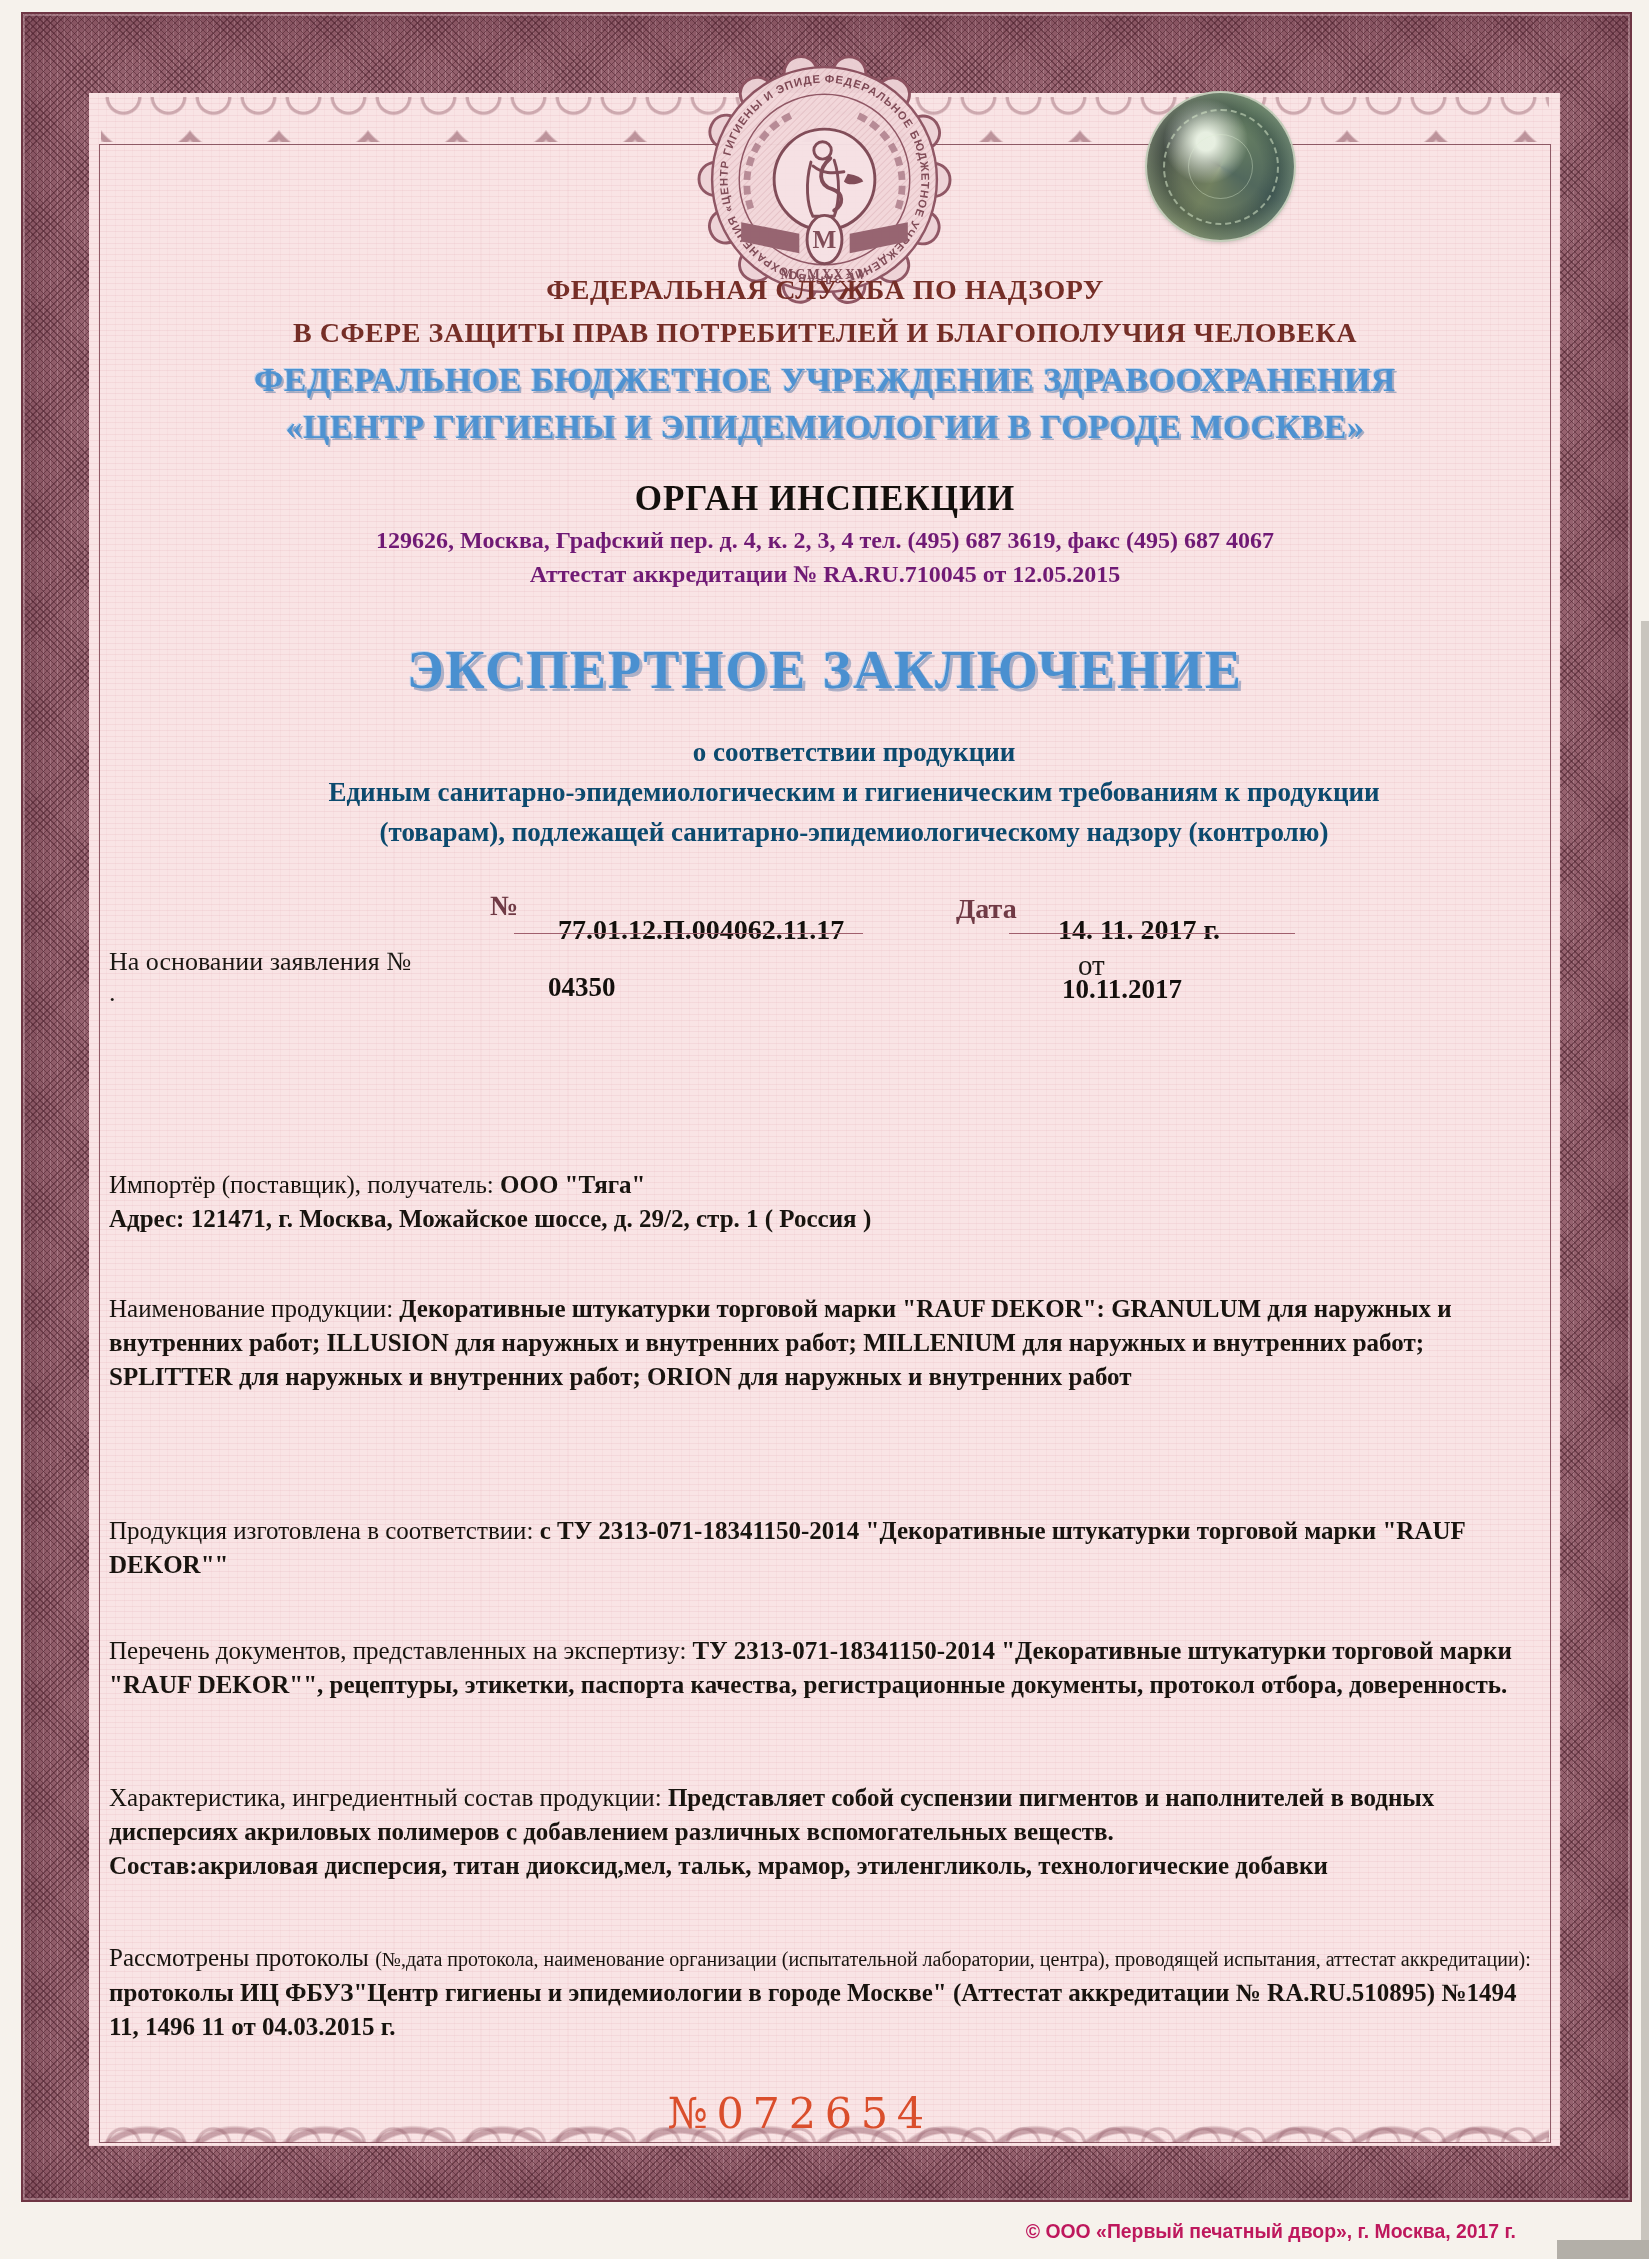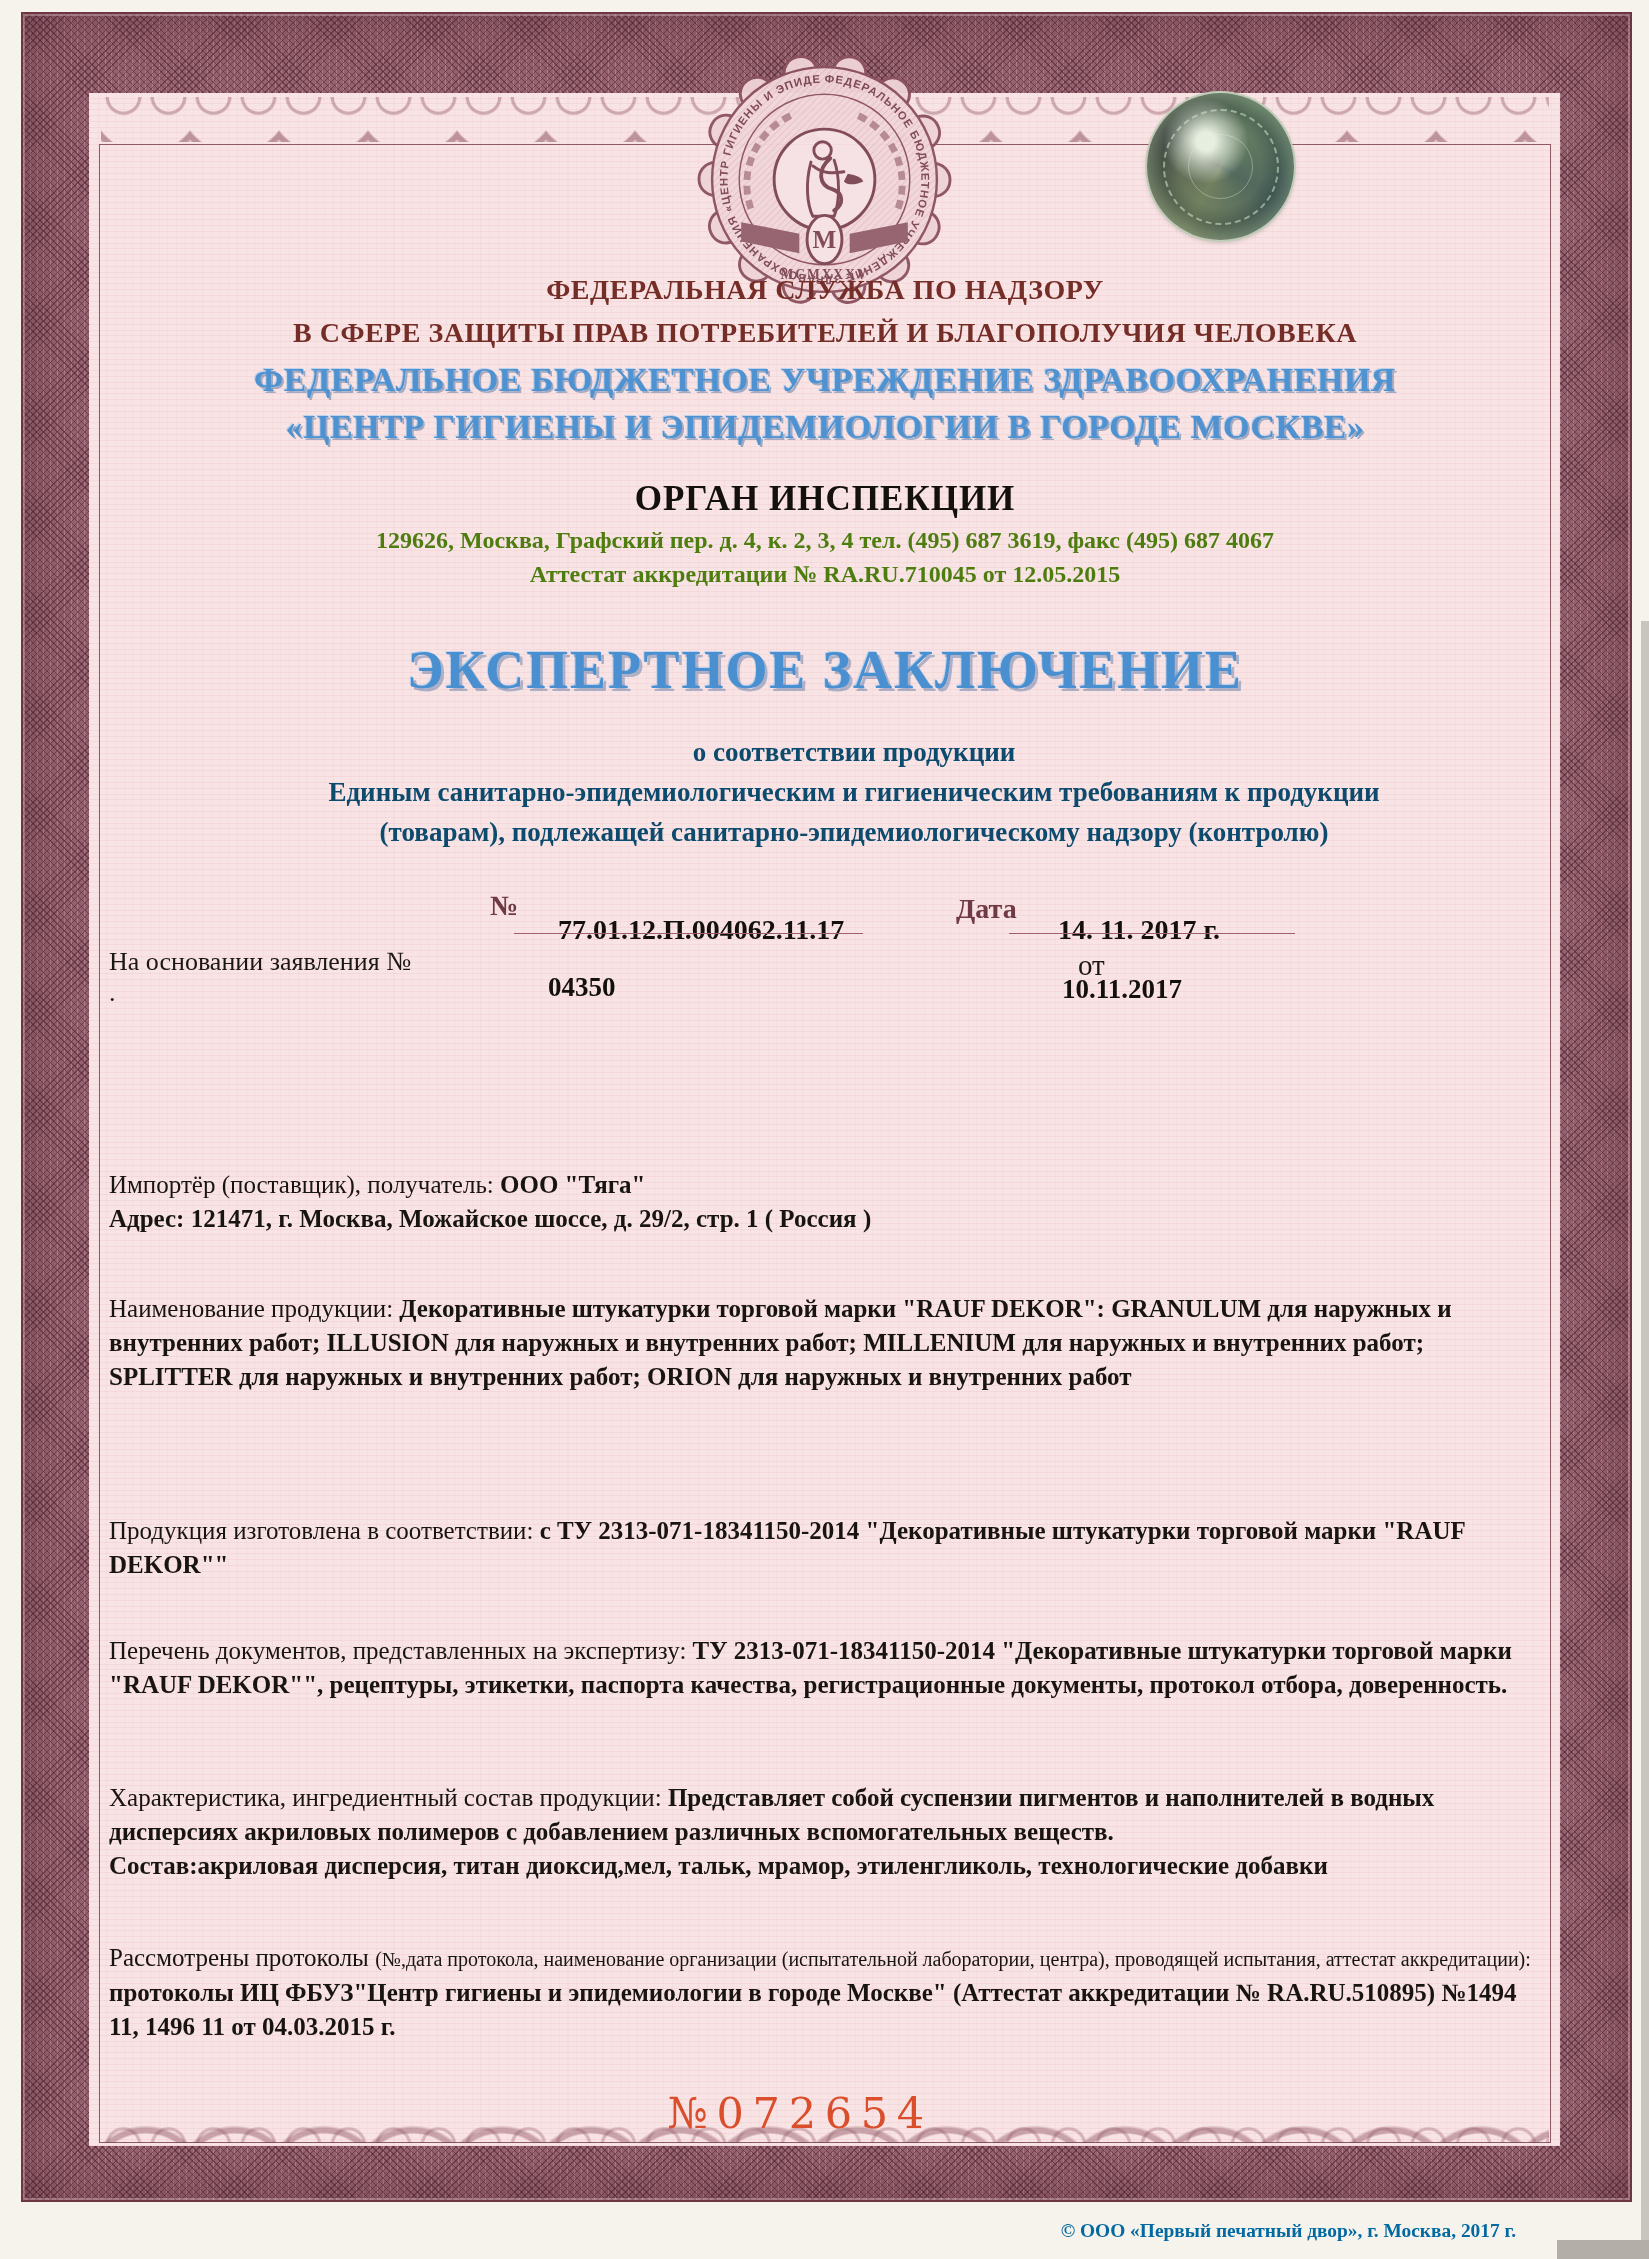--- a/index.html
+++ b/index.html
@@ -40,36 +40,36 @@
       radial-gradient(circle, #47593f 0 40%, #2d3f2f 56%, #55684f 70%, #9cb193 85%, #dae3d2 93%, #aabda2 100%);
     box-shadow:0 0 0 1.9px #c2cdb9, 0 1.9px 5.8px rgba(60,70,55,.35);}
   .holo::before{content:"";position:absolute;inset:15.5px;border-radius:50%;border:2.9px dashed rgba(216,231,203,.55);}
   .holo::after{content:"";position:absolute;inset:41px;border-radius:50%;border:1.9px solid rgba(222,236,210,.38);}
   
   .c{position:absolute;left:0;width:1650px;text-align:center;}
   .red-head{color:#752e27;font-weight:bold;font-size:28px;letter-spacing:0.5px;}
   .blue-head{color:#4e92d1;font-weight:bold;font-size:34px;letter-spacing:0.5px;
     text-shadow:1.9px 1.9px 0 rgba(34,84,142,.40), -1px -1px 0 rgba(140,195,240,.55);}
   .organ{font-weight:bold;font-size:35px;letter-spacing:1px;color:#14100d;}
-  .addr{font-weight:bold;font-size:24px;color:#4d7c0f;}
+  .addr{font-weight:bold;font-size:24px;color:#701a75;}
   .big-title{color:#4a90d0;font-weight:bold;font-size:54px;letter-spacing:1.9px;
     text-shadow:2.9px 2.9px 0 rgba(34,84,142,.35), -1px -1px 0 rgba(150,200,245,.6);}
   .sub{font-weight:bold;font-size:27px;color:#0c4a6e;padding-left:29px;}
   .fl{position:absolute;font-size:28px;}
   .maroon{color:#703a45;font-weight:bold;}
   .val{font-weight:bold;color:#14100d;margin-top:28px;}
   .uline{position:absolute;height:0;border-top:1.9px solid #a05f6d;}
   .para{position:absolute;left:109px;width:1434px;font-size:25px;line-height:34px;color:#18140f;text-align:left;}
   .para .lbl{font-weight:normal;}
   .para b{font-weight:bold;}
   .note-small{font-size:20px;}
   .serial{position:absolute;left:0;width:1600px;text-align:center;top:2088px;
     font-family:"DejaVu Serif",serif;font-size:43px;letter-spacing:8.7px;color:#da4e2c;}
-  .copyright{position:absolute;right:134px;top:2220px;font-family:Liberation Serif, serif;
-    font-size:19.4px;font-weight:bold;color:#0369a1;}
+  .copyright{position:absolute;right:134px;top:2220px;font-family:Liberation Sans, sans-serif;
+    font-size:19.4px;font-weight:bold;color:#be185d;}
   .scan-right{position:absolute;right:0;top:621px;width:8.7px;height:1639px;background:#c9c5be;}
   .scan-br{position:absolute;right:0;top:2240px;width:93px;height:20.4px;background:#b3afa8;}
 </style>
 </head>
 <body>
 
 <div class="page">
 
   <div class="frame"></div>
   <div class="inner"></div>

